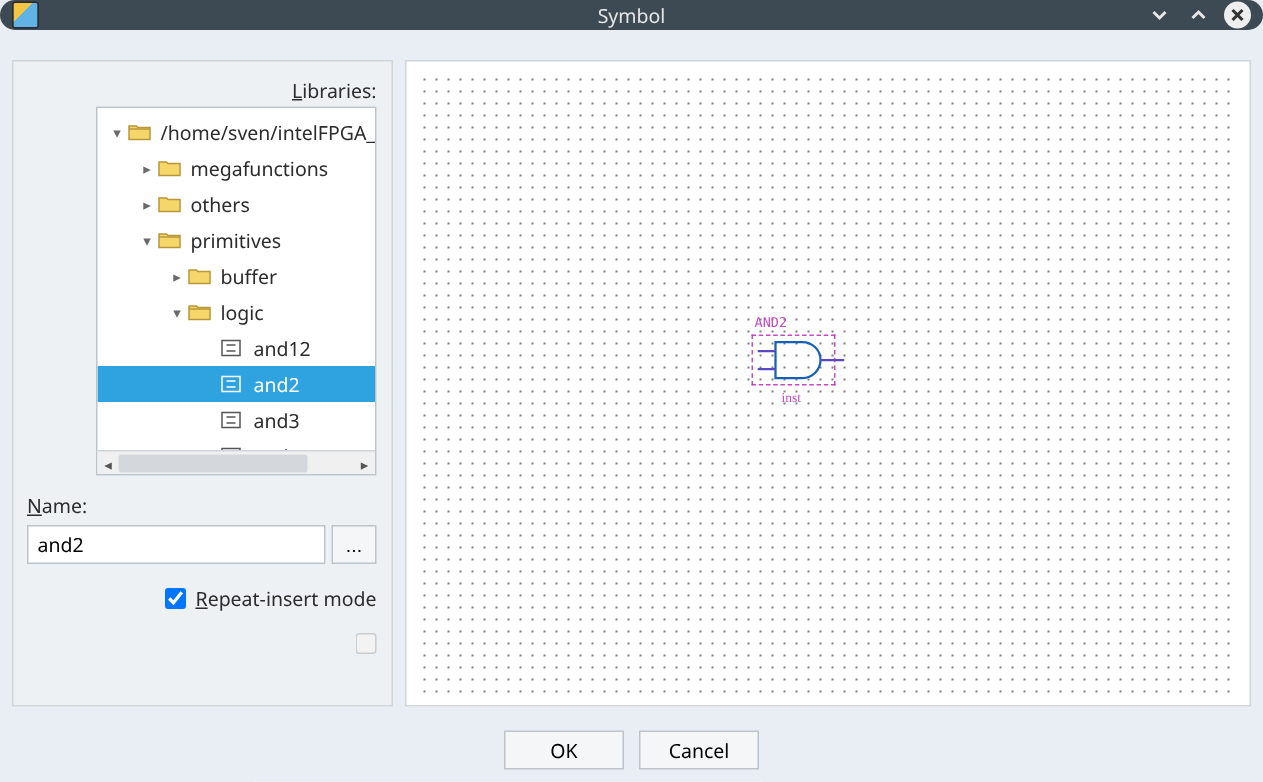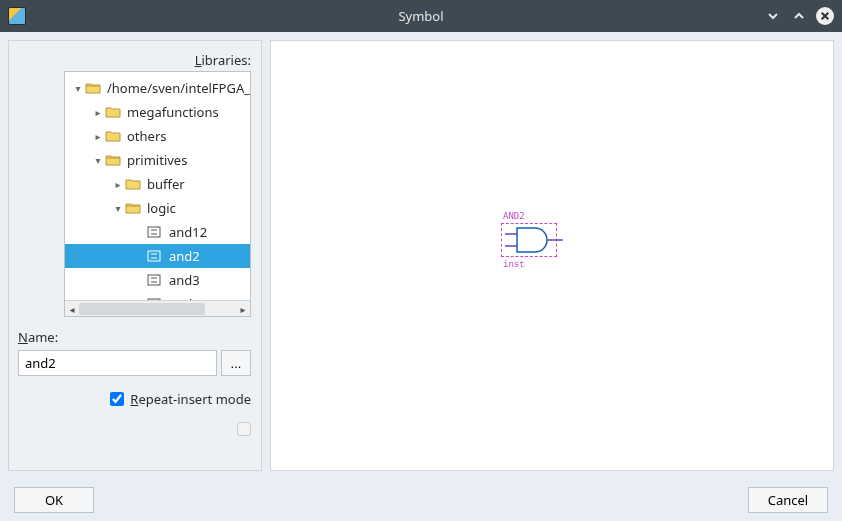--- a/index.html
+++ b/index.html
@@ -8,27 +8,28 @@
     font-size: 13px;
     background: #e8eef3;
     width: 842px;
     height: 521px;
     overflow: hidden;
     color: #2c2c2c;
   }
 
   
   .titlebar {
-    height: 32px;
+    height: 20px;
     background: #3d4a54;
     display: flex;
     align-items: center;
     padding: 0 8px;
     color: #e6e6e6;
     position: relative;
+    border-radius: 16px;
   }
   .titlebar .app-icon {
     width: 18px; height: 18px;
     background: linear-gradient(135deg,#f4c542 40%,#5fb4e5 40%);
     border: 1px solid #2a2a2a;
     border-radius: 2px;
   }
   .titlebar .title {
     position: absolute;
     left: 0; right: 0;
@@ -162,29 +163,29 @@
   }
   .symbol .frame {
     position:absolute; left:0; top:6px; width:56px; height:34px;
     border:1px dashed #c24bc2;
   }
   .symbol .label-top {
     position:absolute; left:2px; top:-6px;
     font-size:9px; color:#c24bc2; font-family: monospace;
   }
   .symbol .label-bottom {
-    position:absolute; left:2px; bottom:-7px;
-    font-size:9px; color:#c24bc2; font-family: Liberation Mono, monospace;
+    position:absolute; left:20px; bottom:-7px;
+    font-size:9px; color:#c24bc2; font-family: Liberation Serif, serif;
   }
   .symbol svg.gate { position:absolute; left:4px; top:9px; }
 
   
   .footer {
     position:absolute; left:0; right:0; bottom:0; height:42px;
-    display:flex; align-items:center; justify-content:space-between;
+    display:flex; align-items:center; justify-content:center;
     gap:10px; padding:0 14px;
     background:#e8eef3;
   }
   .dlg-btn {
     min-width:80px; height:26px; padding:0 16px;
     border:1px solid #bcc4cb; background:#f4f6f8;
     font-size:13px; font-family:inherit;
   }
 </style>
 </head>

